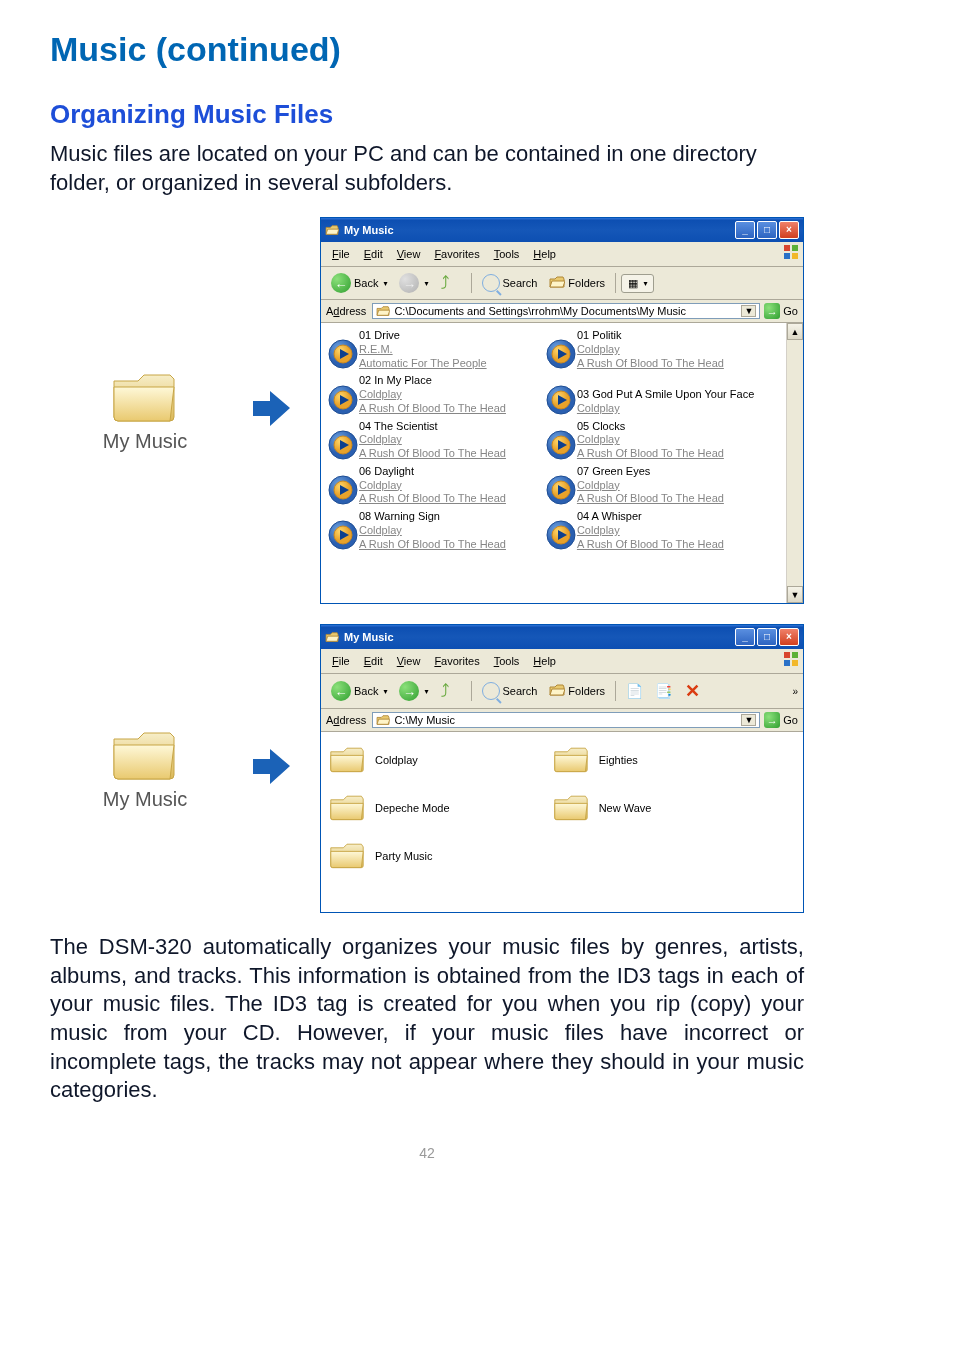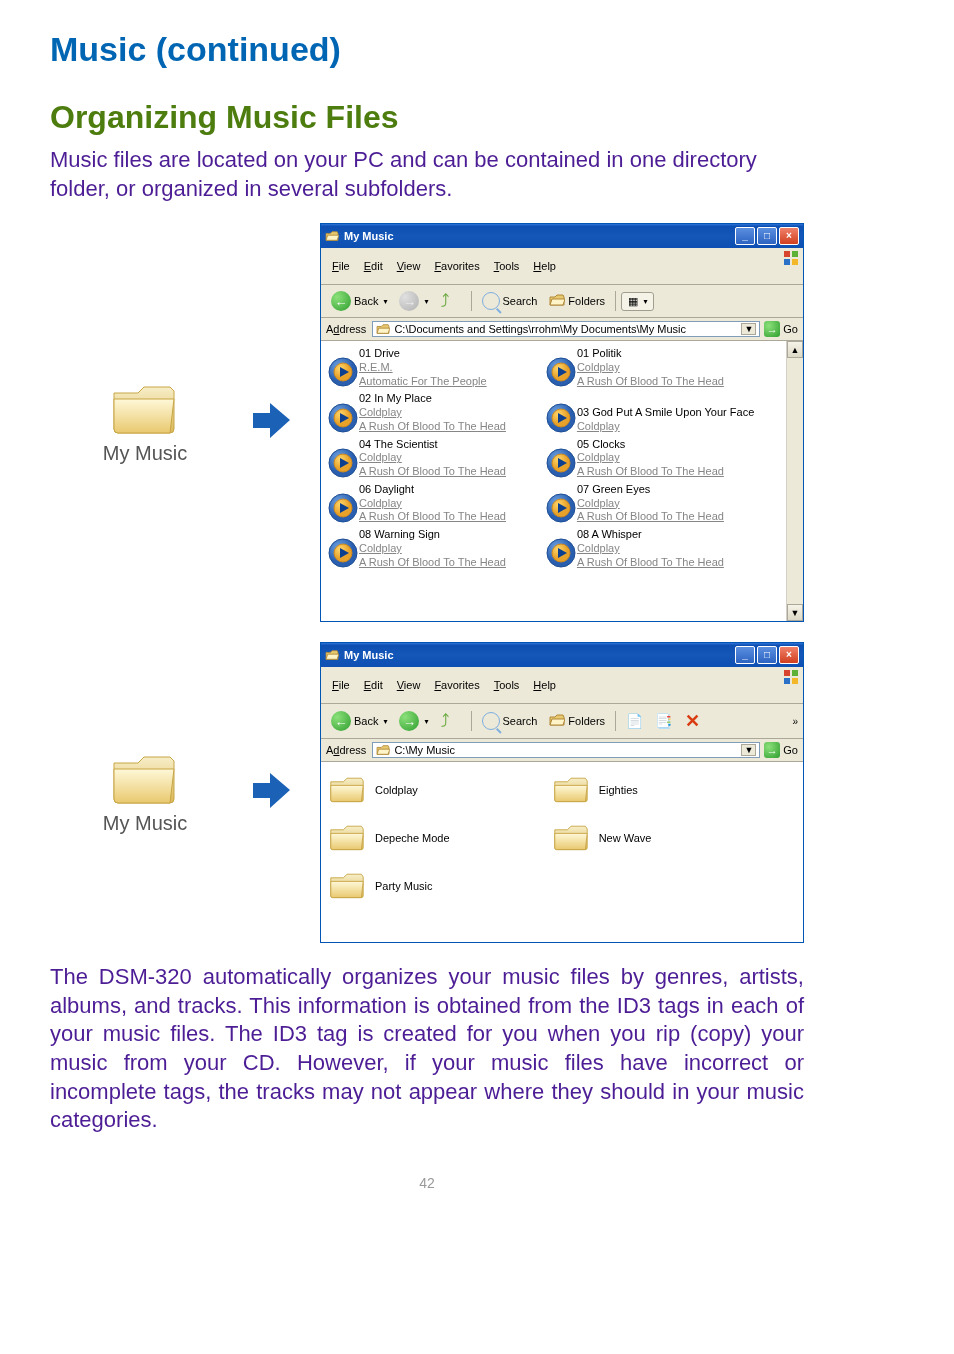--- a/index.html
+++ b/index.html
@@ -10,27 +10,27 @@
     width: 854px;
     box-sizing: border-box;
   }
   h1 {
     color: #0066b3;
     font-size: 34px;
     font-weight: bold;
     margin: 0 0 20px 0;
   }
   h2 {
-    color: #4d7c0f;
-    font-size: 32px;
+    color: #1d4ed8;
+    font-size: 26px;
     font-weight: bold;
     margin: 30px 0 10px 0;
   }
   p.body {
-    color: #4c1d95;
+    color: #0f172a;
     font-size: 22px;
     line-height: 1.3;
     margin: 0 0 20px 0;
   }
   p.body.justify { text-align: justify; }
   .page-num {
     text-align: center;
     color: #999;
     font-size: 14px;
     margin-top: 40px;
@@ -103,21 +103,21 @@
     align-items: center;
     justify-content: center;
     line-height: 1;
   }
   .win-btn.close { background: linear-gradient(to bottom,#f0816a,#d13f1f); }
   .menubar {
     background: #ece9d8;
     border-bottom: 1px solid #aca899;
     display: flex;
     align-items: center;
-    padding: 10px 4px;
+    padding: 4px 4px;
     position: relative;
   }
   .menu-item { padding: 2px 7px; cursor: default; }
   .menu-item u { text-decoration: underline; }
   .win-logo {
     position: absolute;
     right: 4px;
     top: 2px;
     width: 16px; height: 16px;
   }
@@ -462,21 +462,21 @@
       <div class="file-title">08 Warning Sign</div>
       <div class="file-sub">Coldplay</div>
       <div class="file-sub">A Rush Of Blood To The Head</div>
     </div>
             </div>
             <div class="file-item">
               <span class="media-ico"><svg viewBox="0 0 32 32">
                   <use href="#media-icon"></use>
                 </svg></span>
     <div class="file-text">
-      <div class="file-title">08 A Whisper</div>
+      <div class="file-title">04 A Whisper</div>
       <div class="file-sub">Coldplay</div>
       <div class="file-sub">A Rush Of Blood To The Head</div>
     </div>
             </div>
           </div>
         <div class="scroll-track">
           <div class="scroll-btn">▲</div>
           <div class="scroll-btn bottom">▼</div>
         </div>
       </div>

